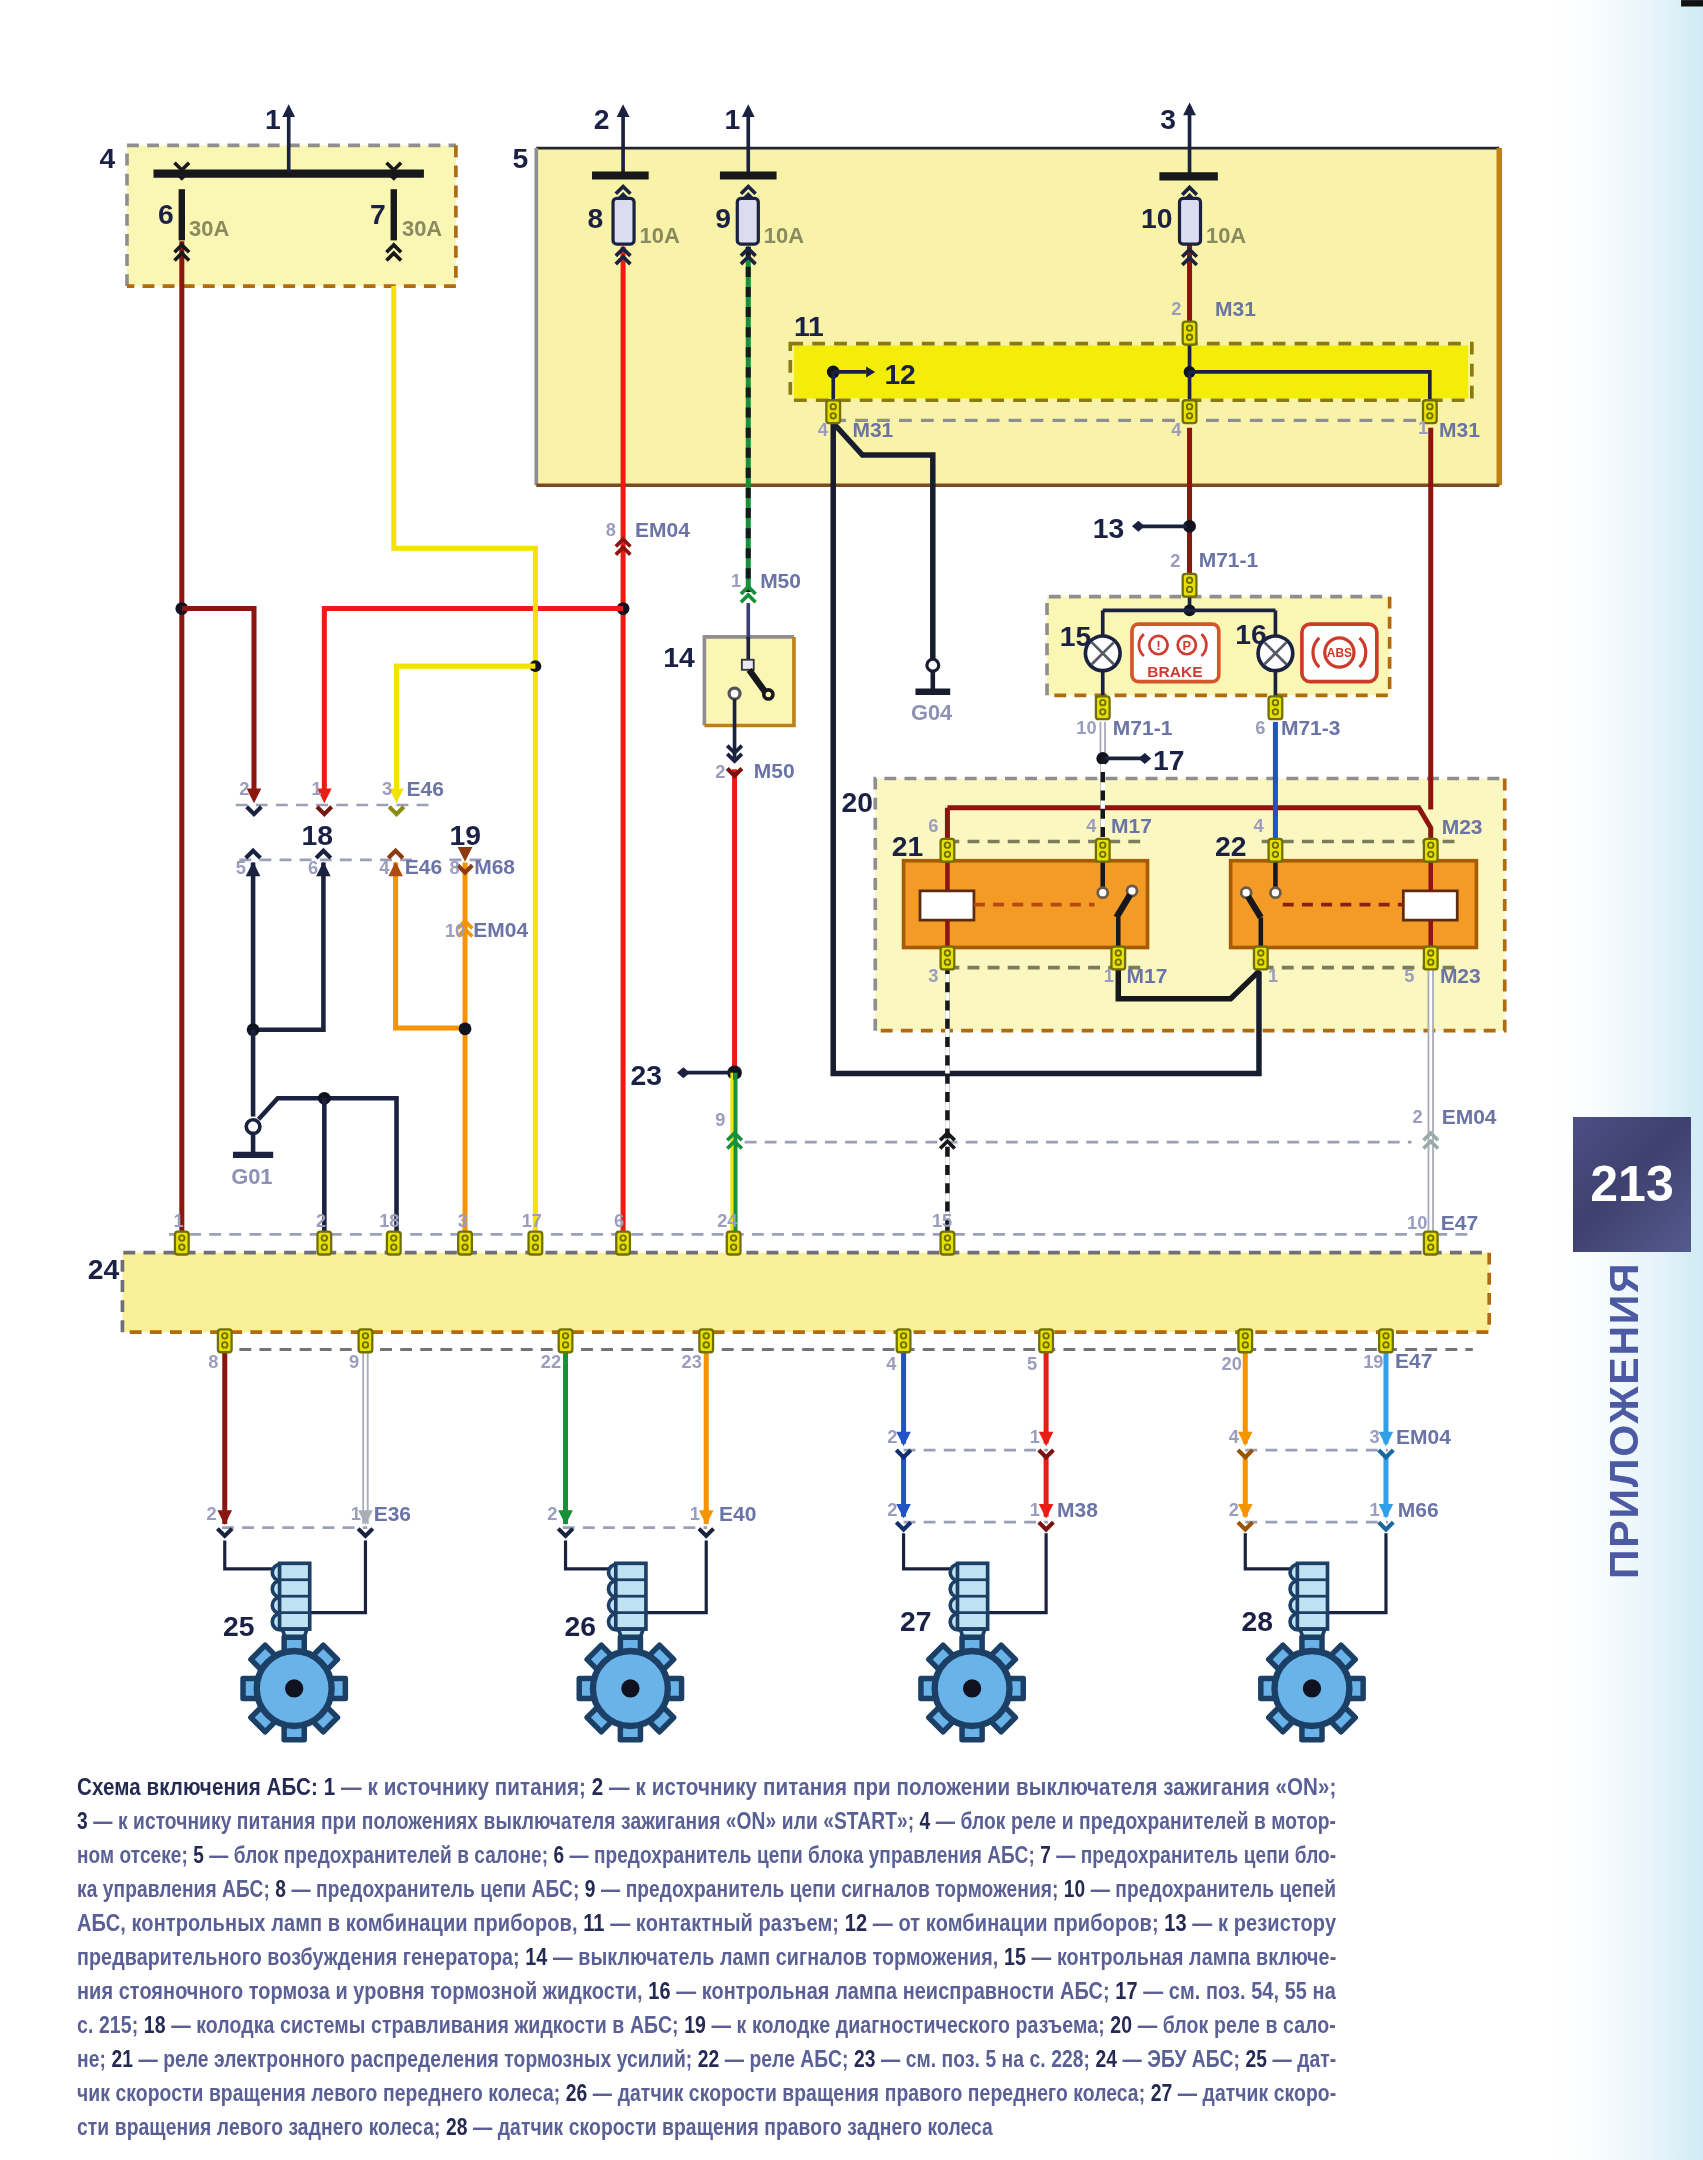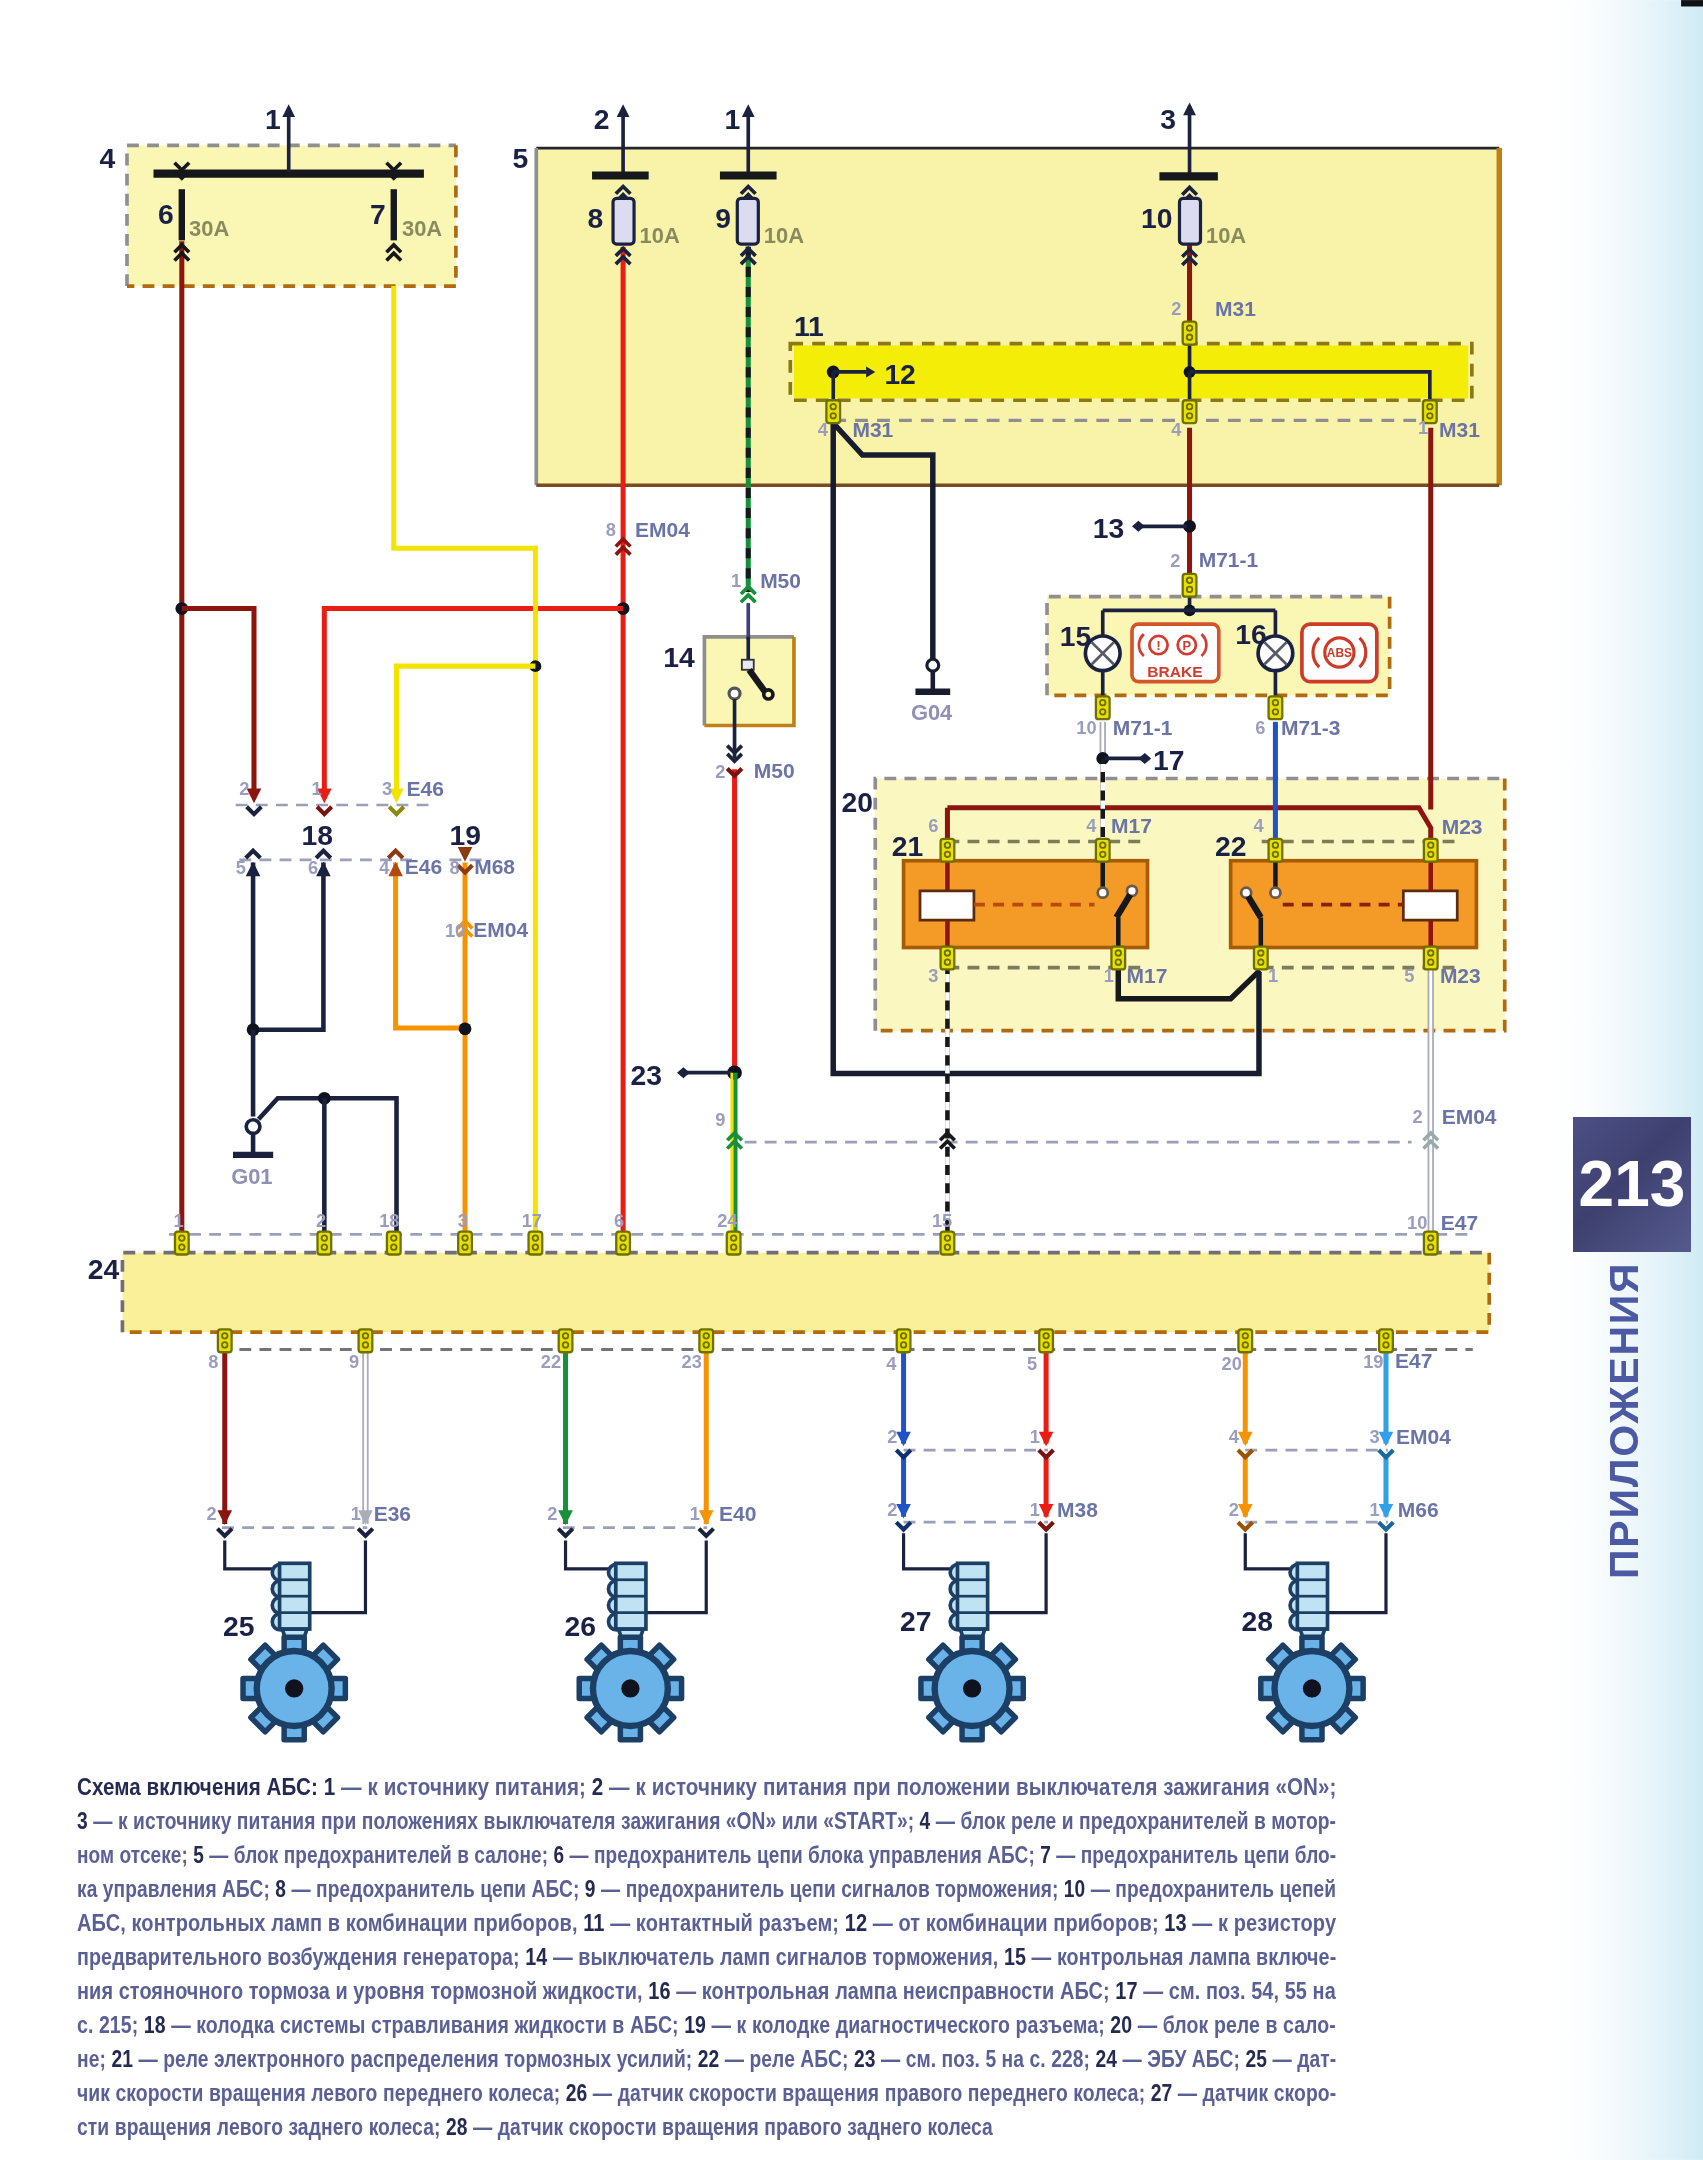--- a/index.html
+++ b/index.html
@@ -1,17 +1,17 @@
 <!DOCTYPE html>
 <html style="font-size:14.6px"><head><meta charset="utf-8"><style>
 html,body{margin:0;padding:0;}
 body{width:1703px;height:2160px;position:relative;background:#ffffff;font-family:"Liberation Sans", sans-serif;}
 #cap{position:absolute;left:77px;top:1770px;width:1455px;font-size:23px;line-height:34px;color:#5a6095;font-weight:bold;letter-spacing:0.1px;}
 #cap b{color:#242a52;}
-#pg{position:absolute;left:1573px;top:1117px;width:118px;height:135px;background:linear-gradient(135deg,#4d4f86 0%,#3e416f 45%,#555a8e 100%);color:#fff;font-size:64px;font-weight:bold;text-align:center;line-height:135px;}
+#pg{position:absolute;left:1573px;top:1117px;width:118px;height:135px;background:linear-gradient(135deg,#4d4f86 0%,#3e416f 45%,#555a8e 100%);color:#fff;font-size:50px;font-weight:bold;text-align:center;line-height:135px;}
 #side{position:absolute;left:1601px;top:1277px;width:79px;height:302px;writing-mode:vertical-rl;transform:rotate(180deg);font-size:41px;font-weight:bold;color:#4b5aa2;letter-spacing:1.8px;text-align:center;}
 </style></head><body>
 <svg width="1703" height="2160" viewBox="0 0 1864 2364" style="position:absolute;left:0;top:0">
 <defs>
 <linearGradient id="cy" x1="0" y1="0" x2="1" y2="0">
         <stop offset="0" stop-color="#ffffff" stop-opacity="0"></stop>
         <stop offset="0.45" stop-color="#e9f5fa" stop-opacity="0.55"></stop>
         <stop offset="1" stop-color="#cfeaf4"></stop>
       </linearGradient>
 <g id="gear">

